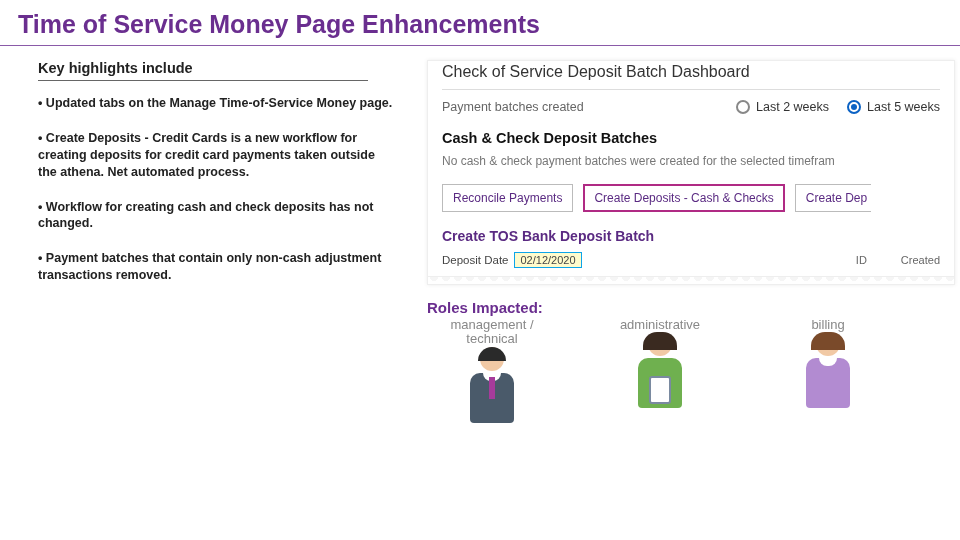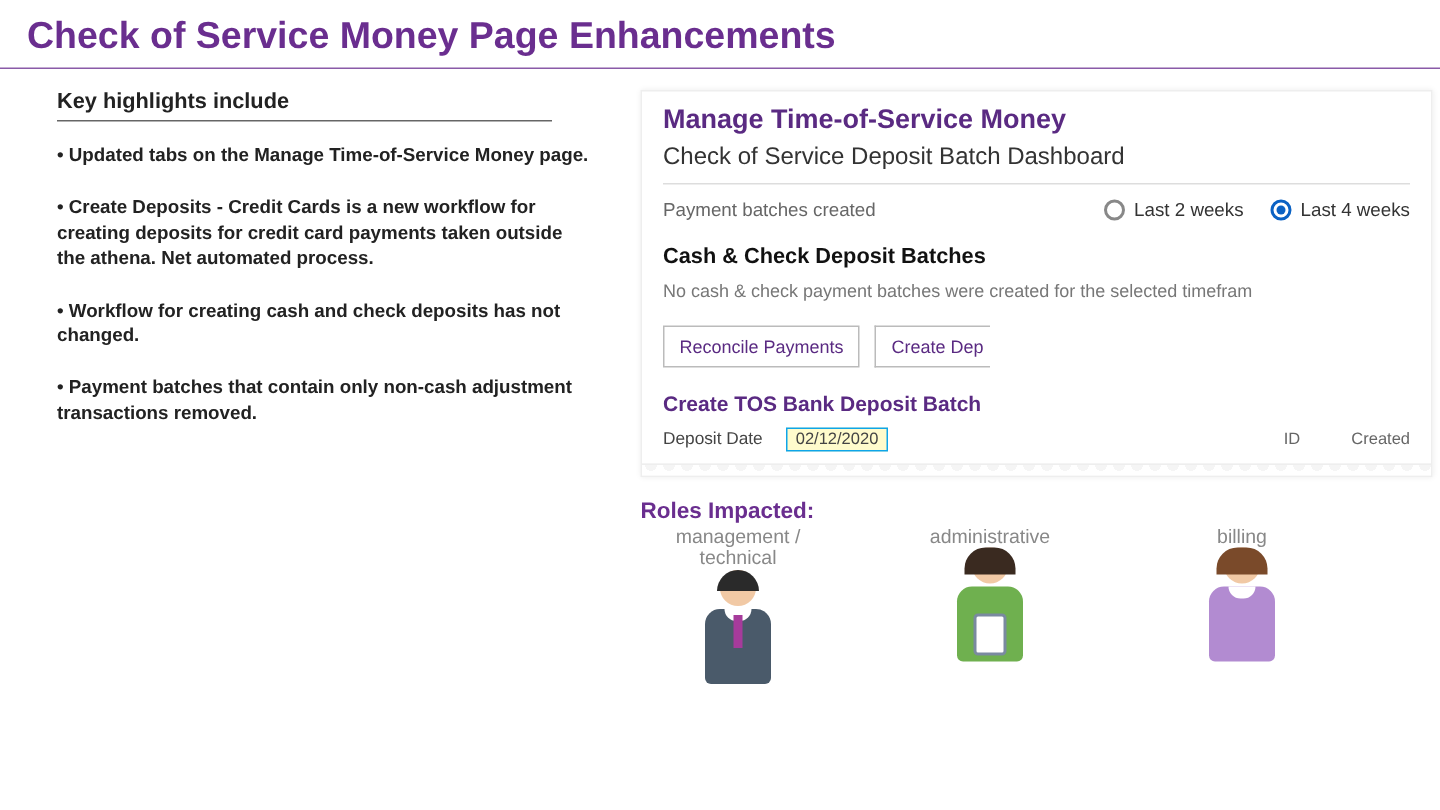--- a/index.html
+++ b/index.html
@@ -37,21 +37,21 @@
   .section-head { font-size: 14.5px; font-weight: 700; color: #111; padding: 6px 14px 4px; }
   .empty-msg { font-size: 12px; color: #777; padding: 4px 14px 12px; white-space: nowrap; }
 
   .tabs { display: flex; gap: 10px; padding: 4px 14px 10px; align-items: stretch; }
   .tab { font-size: 12px; color: #5a2a82; background: #fff; border: 1px solid #bbb; padding: 6px 10px; white-space: nowrap; }
   .tab.hl { border: 2px solid #b02a84; padding: 5px 9px; }
   .tab.cut { border-right: none; padding-right: 4px; }
 
   .batch-head { font-size: 14px; font-weight: 600; color: #5a2a82; padding: 6px 14px 4px; }
   .batch-row { display: flex; align-items: center; padding: 4px 14px 8px; font-size: 11.5px; color: #444; }
-  .dep-label { margin-right: 16px; }
+  .dep-label { margin-right: 6px; }
   .dep-val { background: #fffbcc; border: 1px solid #0ea5e9; padding: 1px 5px; font-size: 11px; }
   .cols-right { margin-left: auto; display: flex; gap: 34px; color: #666; font-size: 11px; }
 
   .torn { height: 8px; background:
     radial-gradient(circle at 6px 0, transparent 4px, #fff 4px) repeat-x,
     #f5f5f5;
     background-size: 12px 8px;
     border-top: 1px solid #eee;
   }
 
@@ -64,56 +64,56 @@
   .head { width: 24px; height: 24px; border-radius: 50%; margin: 0 auto; }
   .hair { position: absolute; top: 0; left: 50%; transform: translateX(-50%); width: 28px; height: 14px; border-radius: 14px 14px 0 0; }
   .body { width: 44px; height: 50px; margin: 2px auto 0; border-radius: 10px 10px 4px 4px; position: relative; }
   .tie { position: absolute; left: 50%; top: 4px; transform: translateX(-50%); width: 6px; height: 22px; background: #a63b9b; }
   .collar { position: absolute; left: 50%; top: 0; transform: translateX(-50%); width: 18px; height: 8px; background: #fff; border-radius: 0 0 10px 10px; }
   .clip { position: absolute; left: 50%; bottom: 4px; transform: translateX(-50%); width: 22px; height: 28px; background: #fff; border: 2px solid #7a8aa0; border-radius: 3px; }
 </style>
 </head>
 <body>
 
-<h1 class="title">Check of Service Money Page Enhancements</h1>
+<h1 class="title">Time of Service Money Page Enhancements</h1>
 
 <div class="columns">
 
   <div class="left">
     <div class="subhead">Key highlights include</div>
     <p class="bullet">Updated tabs on the Manage Time-of-Service Money page.</p>
     <p class="bullet">Create Deposits - Credit Cards is a new workflow for creating deposits for credit card payments taken outside the athena. Net automated process.</p>
     <p class="bullet">Workflow for creating cash and check deposits has not changed.</p>
     <p class="bullet">Payment batches that contain only non-cash adjustment transactions removed.</p>
   </div>
 
   <div class="right">
 
     <div class="shot">
-      <div class="shot-title">Manage Time-of-Service Money</div>
       <div class="shot-sub">Check of Service Deposit Batch Dashboard</div>
       <div class="shot-divider"></div>
 
       <div class="filter-row">
         <span class="filter-label">Payment batches created</span>
         <label class="radio">
           <span class="dot"></span>
           <span>Last 2 weeks</span>
         </label>
         <label class="radio selected">
           <span class="dot"></span>
-          <span>Last 4 weeks</span>
+          <span>Last 5 weeks</span>
         </label>
       </div>
 
       <div class="section-head">Cash &amp; Check Deposit Batches</div>
       <div class="empty-msg">No cash &amp; check payment batches were created for the selected timefram</div>
 
       <div class="tabs">
         <div class="tab">Reconcile Payments</div>
+        <div class="tab hl">Create Deposits - Cash &amp; Checks</div>
         <div class="tab cut">Create Dep</div>
       </div>
 
       <div class="batch-head">Create TOS Bank Deposit Batch</div>
       <div class="batch-row">
         <span class="dep-label">Deposit Date</span>
         <span class="dep-val">02/12/2020</span>
         <span class="cols-right">
           <span>ID</span>
           <span>Created</span>

